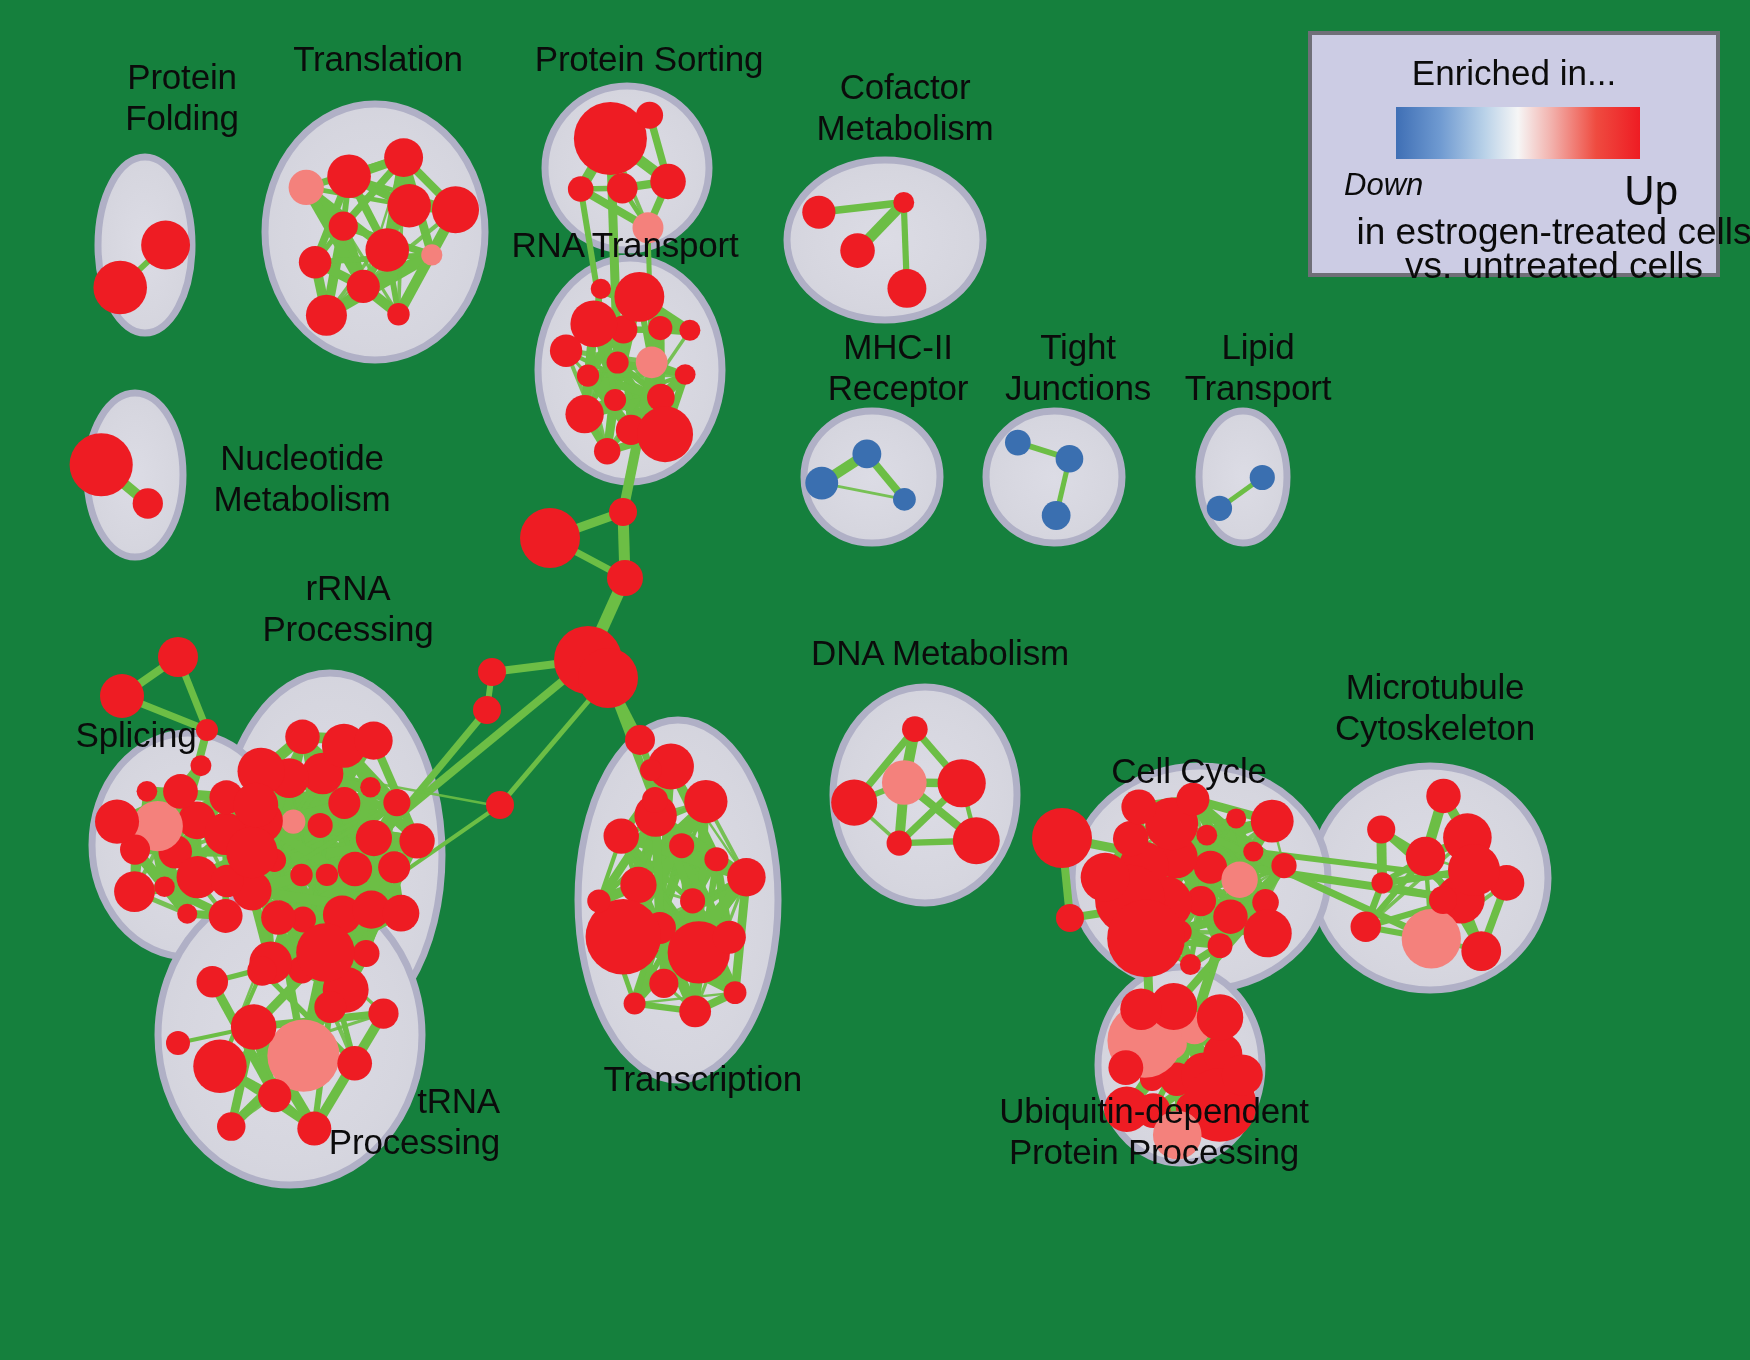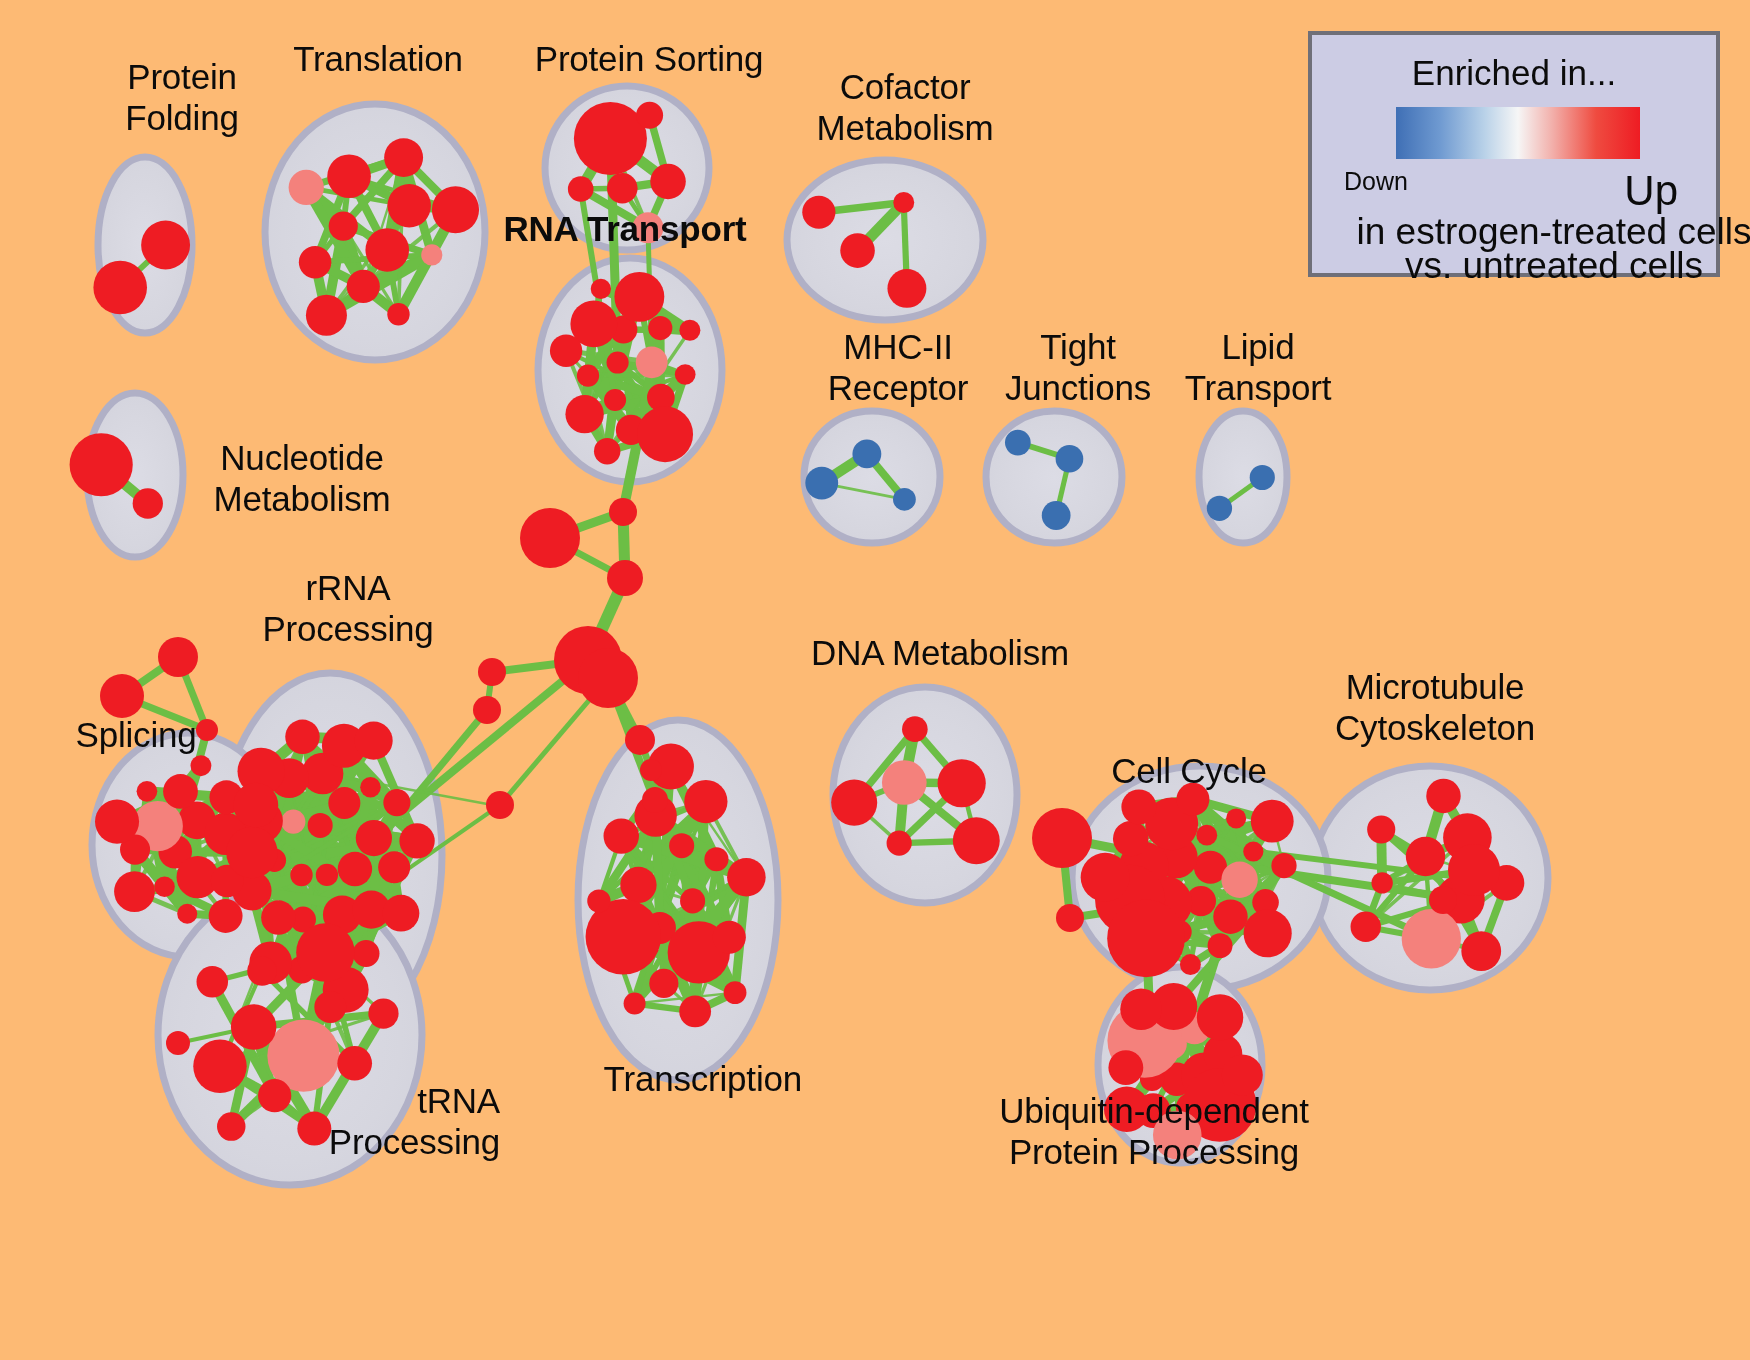--- a/index.html
+++ b/index.html
@@ -1,28 +1,28 @@
 <!DOCTYPE html>
 <html><head>
 <meta charset="utf-8">
 <style>
   html,body{margin:0;padding:0;background:#ffffff;}
-  #stage{position:relative;width:1750px;height:1360px;background:#fdba74;overflow:hidden;
+  #stage{position:relative;width:1750px;height:1360px;background:#15803d;overflow:hidden;
          font-family:"Liberation Sans","DejaVu Sans",sans-serif;}
   #net{position:absolute;left:0;top:0;width:1750px;height:1360px;}
   .lbl{position:absolute;color:#0b0b0b;font-size:35px;line-height:41px;font-weight:400;
        text-align:center;white-space:pre;letter-spacing:-.2px;}
   #legend{position:absolute;left:1308px;top:31px;width:412px;height:246px;
           background:#ccccE4;border:4px solid #6f6f78;box-sizing:border-box;}
   #legend .lgtitle{position:absolute;top:18px;left:0;width:100%;text-align:center;
           font-size:35px;color:#0b0b0b;}
   #legend .bar{position:absolute;left:84px;top:72px;width:244px;height:52px;
           background:linear-gradient(to right,#3f6fb5 0%,#6f9ad1 18%,#b8d1e8 36%,#f6f6f6 50%,
                      #f2b0ab 64%,#ef4b40 82%,#ee1c23 100%);}
-  #legend .down{position:absolute;left:32px;top:132px;font-size:25px;color:#0b0b0b;}
+  #legend .down{position:absolute;left:32px;top:132px;font-size:31px;color:#0b0b0b;font-style:italic;}
   #legend .up{position:absolute;right:38px;top:132px;font-size:42px;color:#0b0b0b;}
   #legend .sub{position:absolute;top:180px;left:0;width:100%;text-align:center;
           font-size:37px;line-height:34px;color:#0b0b0b;padding-left:40px;}
 </style>
 </head>
 <body>
 
 <div id="stage">
 
   <svg id="net" viewBox="0 0 1750 1360">
@@ -976,21 +976,21 @@
       </g>
   </svg>
 
   <div id="labels">
       <div class="lbl" style="left: 82px; top: 56px; width: 200px;">Protein
 Folding</div>
       <div class="lbl" style="left: 268px; top: 38px; width: 220px;">Translation</div>
       <div class="lbl" style="left: 524px; top: 38px; width: 250px;">Protein Sorting</div>
       <div class="lbl" style="left: 790px; top: 66px; width: 230px;">Cofactor
 Metabolism</div>
-      <div class="lbl" style="left: 500px; top: 208px; width: 250px; font-weight: bold;">RNA Transport</div>
+      <div class="lbl" style="left: 500px; top: 224px; width: 250px;">RNA Transport</div>
       <div class="lbl" style="left: 798px; top: 326px; width: 200px;">MHC-II
 Receptor</div>
       <div class="lbl" style="left: 978px; top: 326px; width: 200px;">Tight
 Junctions</div>
       <div class="lbl" style="left: 1158px; top: 326px; width: 200px;">Lipid
 Transport</div>
       <div class="lbl" style="left: 192px; top: 425px; width: 220px; margin-top: 12px;">Nucleotide
 Metabolism</div>
       <div class="lbl" style="left: 248px; top: 567px; width: 200px;">rRNA
 Processing</div>

